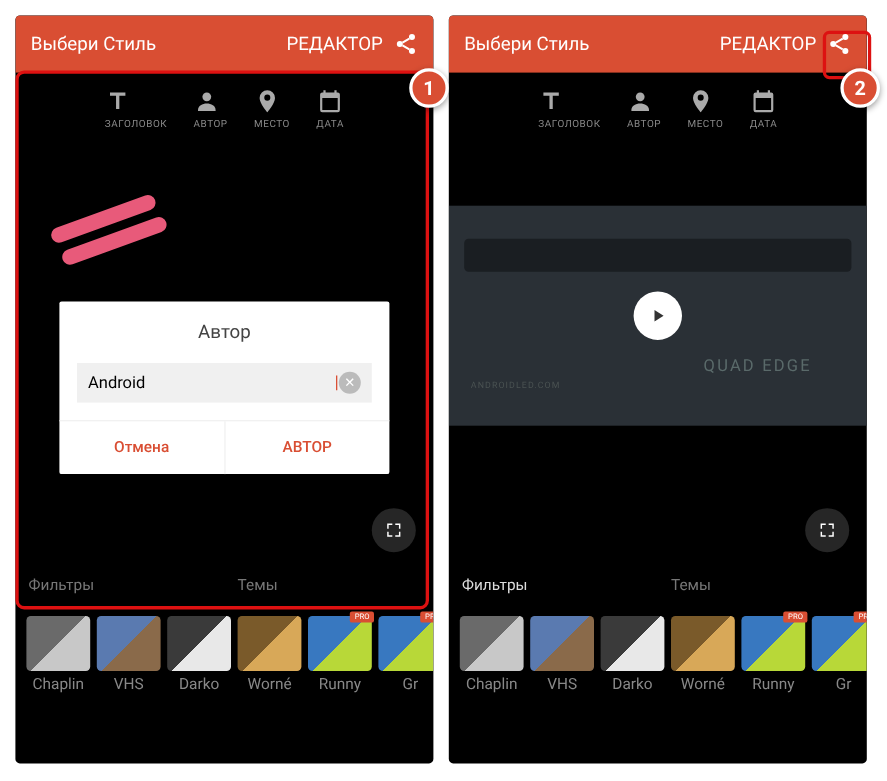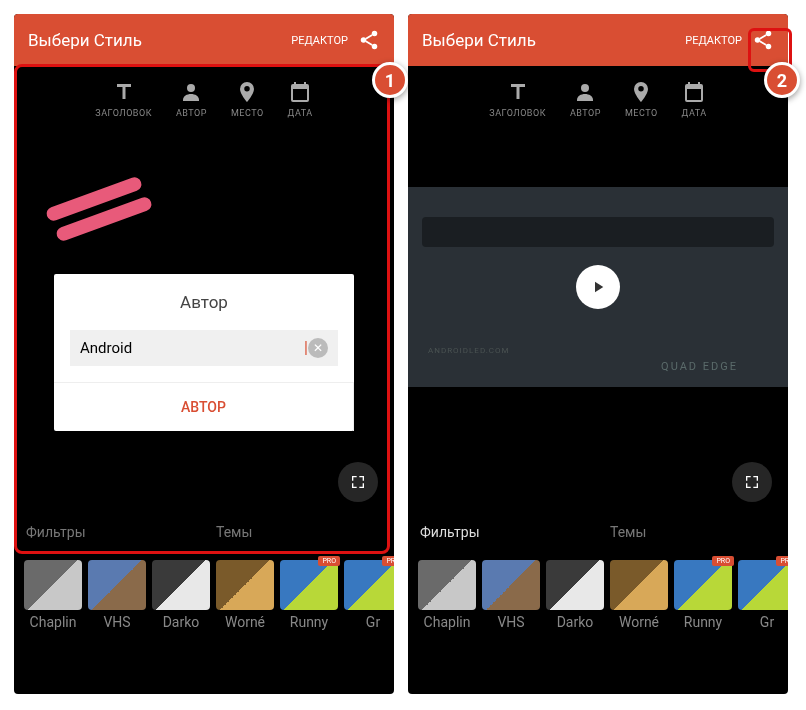--- a/index.html
+++ b/index.html
@@ -2,32 +2,32 @@
 <html><head>
 <meta charset="utf-8">
 <style>
 *{box-sizing:border-box;margin:0;padding:0;font-family:Roboto,Arial,sans-serif}
 body{background:#fff;width:806px;height:710px;position:relative}
 .wrap{display:flex;gap:14px;padding:14px}
 .phone{width:380px;height:680px;background:#000;border-radius:4px;position:relative;overflow:hidden}
 .hdr{background:#d94e33;height:52px;display:flex;align-items:center;padding:0 14px;color:#fff}
 .hdr-title{font-size:17px;font-weight:400}
 .hdr-sp{flex:1}
-.hdr-ed{font-size:11px;margin-right:10px}
+.hdr-ed{font-size:17px;margin-right:10px}
 .share{width:22px;height:22px;display:flex;align-items:center;justify-content:center}
 .toolbar{display:flex;justify-content:center;gap:24px;padding:14px 0}
-.tool{display:flex;flex-direction:column;align-items:center;gap:4px;color:#888}
+.tool{display:flex;flex-direction:column;align-items:flex-start;gap:4px;color:#888}
 .tool svg{width:24px;height:24px;fill:#aaa}
 .tool-lbl{font-size:9px;letter-spacing:.5px}
 .preview{height:310px;position:relative;display:flex;align-items:center;justify-content:center}
 .pink{width:140px;height:90px;position:absolute;left:20px;top:30px}
 .vid{background:#2a3036;width:100%;height:200px;position:relative;display:flex;align-items:center;justify-content:center}
 .vid-top{position:absolute;top:30px;left:14px;right:14px;height:30px;background:#1a1e22;border-radius:4px}
 .play{width:44px;height:44px;background:#fff;border-radius:50%;display:flex;align-items:center;justify-content:center;z-index:2}
-.vid-txt{position:absolute;bottom:14px;right:50px;color:#5a6a6a;font-size:11px;letter-spacing:2px}
+.vid-txt{position:absolute;bottom:46px;right:50px;color:#5a6a6a;font-size:15px;letter-spacing:2px}
 .vid-url{position:absolute;bottom:32px;left:20px;color:#4a5252;font-size:8px;letter-spacing:1px}
 .fs{position:absolute;right:16px;bottom:-60px;width:40px;height:40px;background:#262626;border-radius:50%;display:flex;align-items:center;justify-content:center}
 .tabs{display:flex;margin-top:70px}
 .tab{flex:1;padding:12px;color:#777;font-size:14px}
 .tab.act{color:#ddd}
 .filters{display:flex;gap:6px;padding:8px 10px;overflow:hidden}
 .filt{display:flex;flex-direction:column;align-items:center;gap:4px;position:relative}
 .thumb{width:58px;height:50px;border-radius:4px}
 .filt-lbl{font-size:14px;color:#888}
 .pro{position:absolute;top:-4px;right:-2px;background:#d94e33;color:#fff;font-size:7px;padding:1px 4px;border-radius:2px}
@@ -135,20 +135,21 @@
       </div>
 
 <div class="dialog">
 <div class="dlg-title">Автор</div>
 <div class="dlg-inp">
 <input value="Android" style="">
           <span class="dlg-caret">|</span>
 <span class="clr">✕</span>
 </div>
 <div class="dlg-btns">
+<div class="dlg-btn">Отмена</div>
 <div class="dlg-btn">АВТОР</div>
 </div>
 </div>
 </div>
 
 <div class="phone">
 <div class="hdr">
 <span class="hdr-title">Выбери Стиль</span>
 <span class="hdr-sp"></span>
 <span class="hdr-ed">РЕДАКТОР</span>

